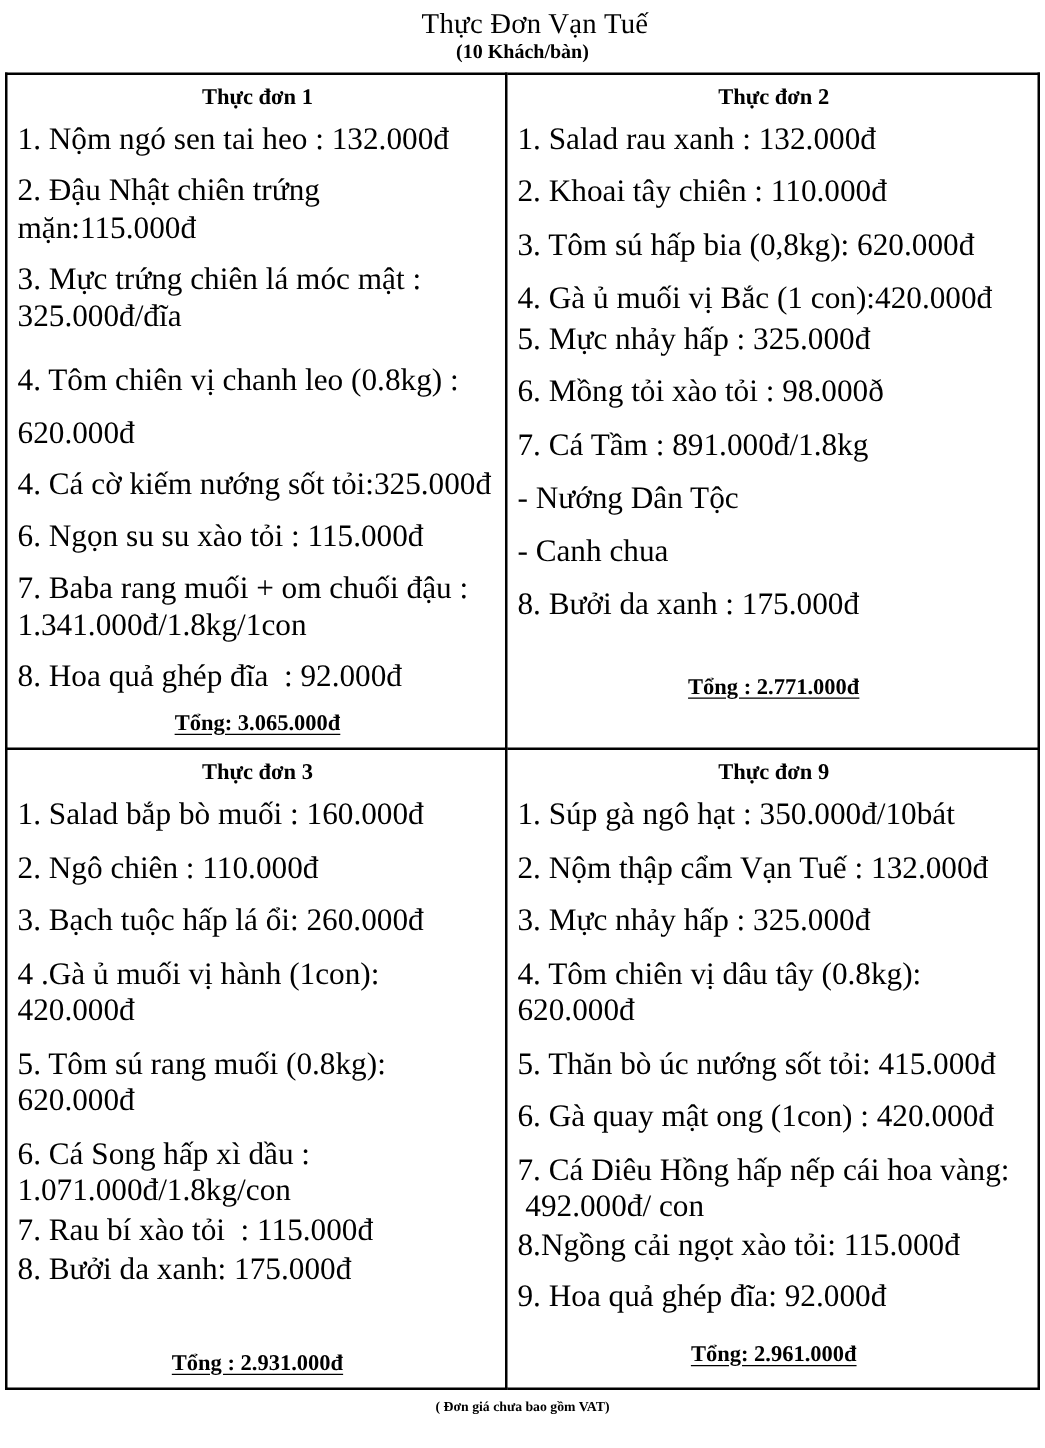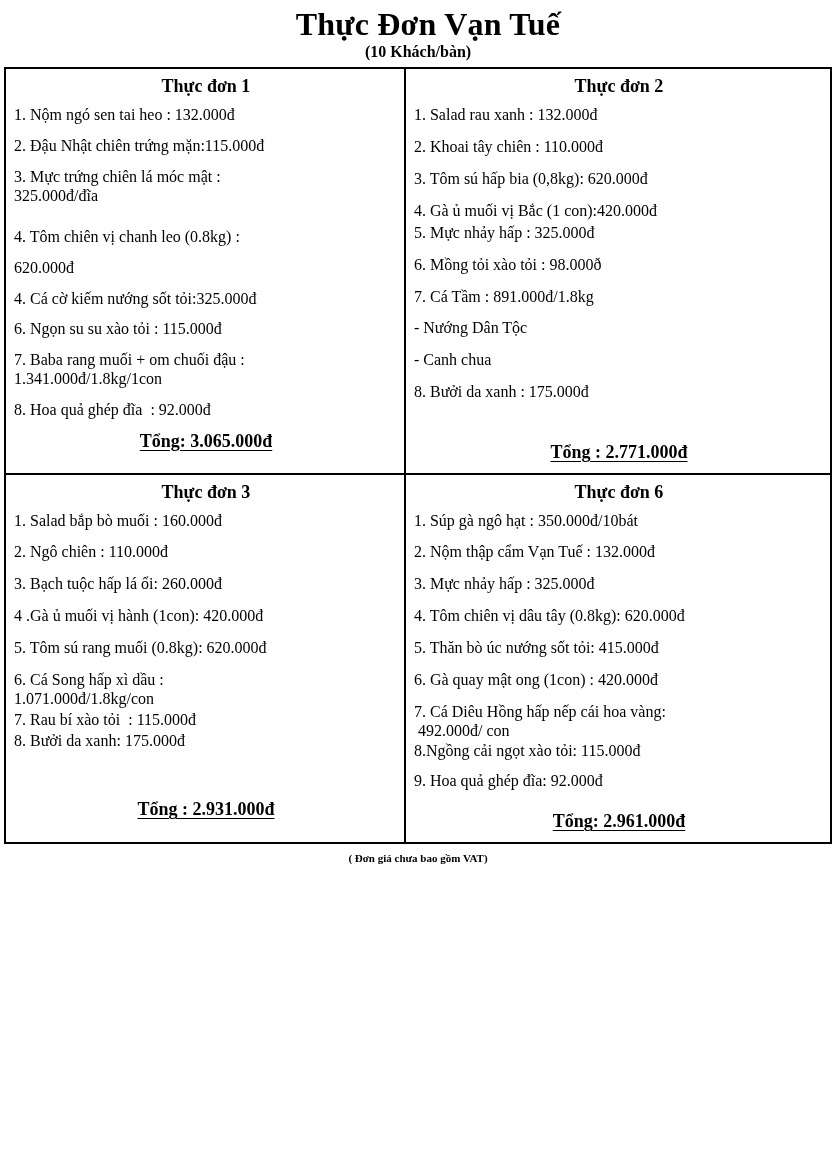--- a/index.html
+++ b/index.html
@@ -21,22 +21,22 @@
     height: 1158px;
     box-sizing: border-box;
   }
 
   
   .title-block {
     text-align: center;
     padding-top: 7px;
   }
   .main-title {
-    font-size: 32px;
-    font-weight: bold;
+    font-size: 23px;
+    font-weight: normal;
     letter-spacing: 0.2px;
     line-height: 1.08;
     padding-left: 20px;
   }
   .sub-title {
     font-size: 16px;
     font-weight: bold;
     line-height: 1.12;
     margin-top: 1px;
   }
@@ -72,21 +72,21 @@
     font-weight: bold;
     font-size: 18px;
     margin-bottom: 9px;
     line-height: 1.1;
   }
 
   .item-list {
     flex: 1 1 auto;
   }
   .item {
-    font-size: 16px;
+    font-size: 25px;
     line-height: 1.18;
     margin-bottom: 10px;
     white-space: pre-wrap;
   }
 
   .total-line {
     text-align: center;
     font-weight: bold;
     font-size: 18px;
     line-height: 1.1;
@@ -192,21 +192,21 @@
               <div class="item">6. Cá Song hấp xì dầu :
 1.071.000đ/1.8kg/con</div>
               <div class="item">7. Rau bí xào tỏi  : 115.000đ</div>
               <div class="item">8. Bưởi da xanh: 175.000đ</div>
             </div>
             <div class="total-line"><span class="u">Tổng : 2.931.000đ</span></div>
           </div>
         </td>
         <td class="col-right">
           <div class="cell-inner cell-4">
-            <div class="menu-heading">Thực đơn 6</div>
+            <div class="menu-heading">Thực đơn 9</div>
             <div class="item-list">
               <div class="item">1. Súp gà ngô hạt : 350.000đ/10bát</div>
               <div class="item">2. Nộm thập cẩm Vạn Tuế : 132.000đ</div>
               <div class="item">3. Mực nhảy hấp : 325.000đ</div>
               <div class="item">4. Tôm chiên vị dâu tây (0.8kg): 620.000đ</div>
               <div class="item">5. Thăn bò úc nướng sốt tỏi: 415.000đ</div>
               <div class="item">6. Gà quay mật ong (1con) : 420.000đ</div>
               <div class="item">7. Cá Diêu Hồng hấp nếp cái hoa vàng:
  492.000đ/ con</div>
               <div class="item">8.Ngồng cải ngọt xào tỏi: 115.000đ</div>

